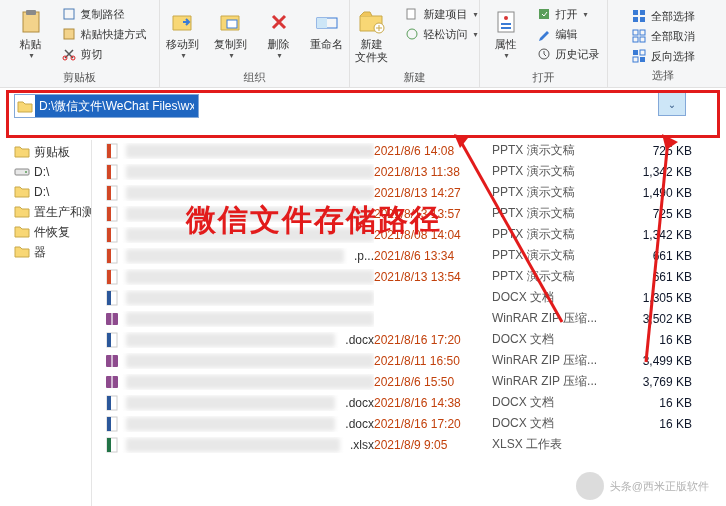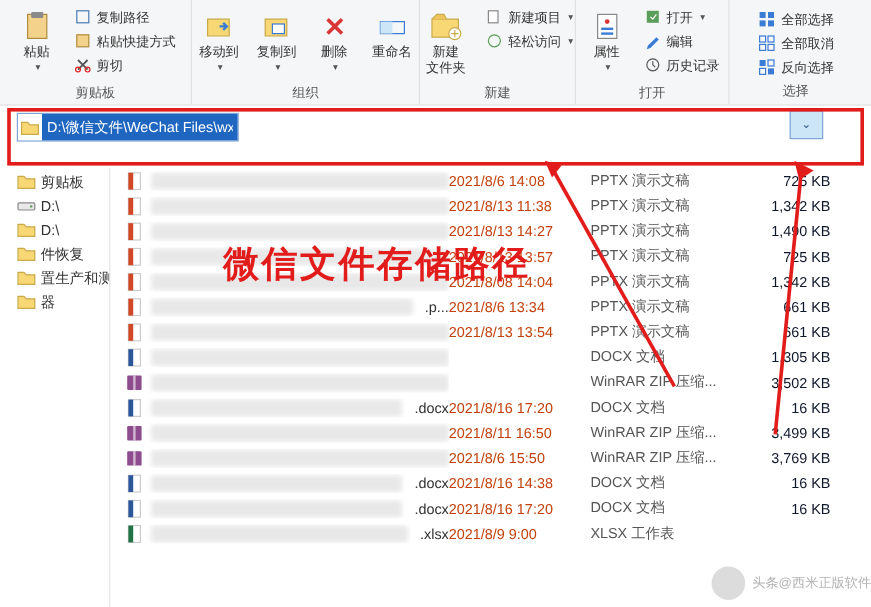--- a/index.html
+++ b/index.html
@@ -39,21 +39,21 @@
 .cell-name { width: 270px; display: flex; align-items: center; gap: 6px; overflow: hidden; }
 .cell-name .fico { width: 16px; height: 16px; flex-shrink: 0; }
 .cell-name .blur { flex: 1; height: 14px; background: #e8e8e8; filter: blur(2px); border-radius: 2px; }
 .cell-name .partial { color: #333; margin-left: 4px; }
 .cell-date { width: 118px; color: #c2410c; }
 .cell-type { width: 130px; color: #555; white-space: nowrap; overflow: hidden; }
 .cell-size { width: 70px; color: #0f172a; text-align: right; }
 
 .annotation { position: absolute; left: 186px; top: 200px; font-size: 30px; font-weight: 600; color: #e21b1b; z-index: 10; letter-spacing: 2px; pointer-events: none; }
 
-.watermark { position: absolute; right: 0; bottom: 6px; display: flex; align-items: center; gap: 6px; opacity: 0.5; }
+.watermark { position: absolute; right: 17px; bottom: 6px; display: flex; align-items: center; gap: 6px; opacity: 0.5; }
 .watermark .av { width: 28px; height: 28px; border-radius: 50%; background: #bbb; }
 .watermark .wt { font-size: 11px; color: #666; line-height: 13px; }
 
 
 svg { display: block; }
 </style>
 </head>
 <body>
 
 <div class="ribbon">
@@ -322,29 +322,29 @@
           </svg>
         </span>
         <span>D:\</span>
       </div>
       <div class="sbitem">
         <span class="dico">
           <svg width="16" height="14">
             <path d="M1 3h5l2 2h7v8H1z" fill="#f8d775" stroke="#c9a94a"></path>
           </svg>
         </span>
-        <span>件恢复</span>
+        <span>置生产和测</span>
       </div>
       <div class="sbitem">
         <span class="dico">
           <svg width="16" height="14">
             <path d="M1 3h5l2 2h7v8H1z" fill="#f8d775" stroke="#c9a94a"></path>
           </svg>
         </span>
-        <span>置生产和测</span>
+        <span>件恢复</span>
       </div>
       <div class="sbitem">
         <span class="dico">
           <svg width="16" height="14">
             <path d="M1 3h5l2 2h7v8H1z" fill="#f8d775" stroke="#c9a94a"></path>
           </svg>
         </span>
         <span>器</span>
       </div>
     </div>
@@ -553,21 +553,21 @@
         <div class="cell-name">
           <span class="fico">
             <svg width="16" height="16">
               <rect x="3" y="1" width="10" height="14" fill="#fff" stroke="#ccc"></rect>
               <rect x="3" y="1" width="4" height="14" fill="#217346"></rect>
             </svg>
           </span>
           <span class="blur"></span>
           <span class="partial">.xlsx</span>
         </div>
-        <div class="cell-date">2021/8/9 9:00</div>
+        <div class="cell-date">2021/8/9 9:05</div>
         <div class="cell-type">XLSX 工作表</div>
         <div class="cell-size"></div>
       </div>
     </div>
 </div>
 
 <div class="annotation">微信文件存储路径</div>
 
 <div class="watermark">
   <div class="av"></div>

